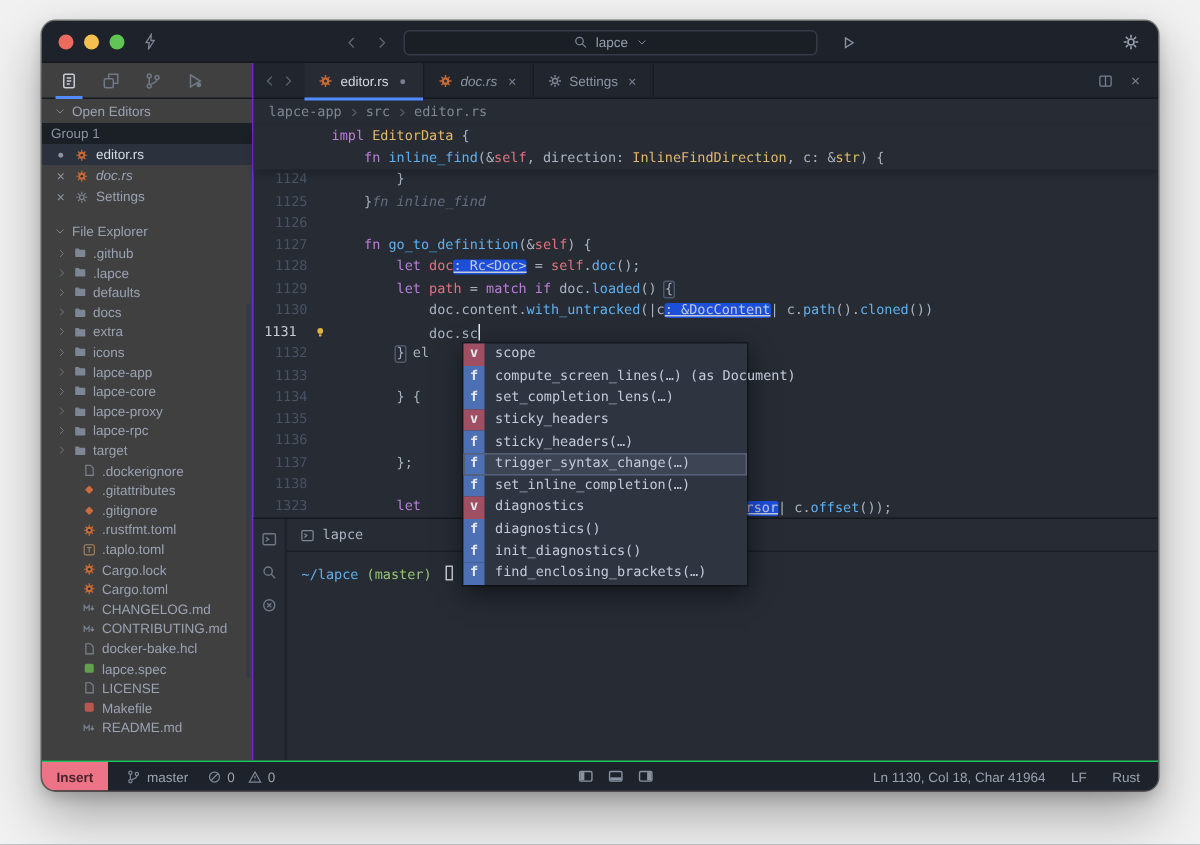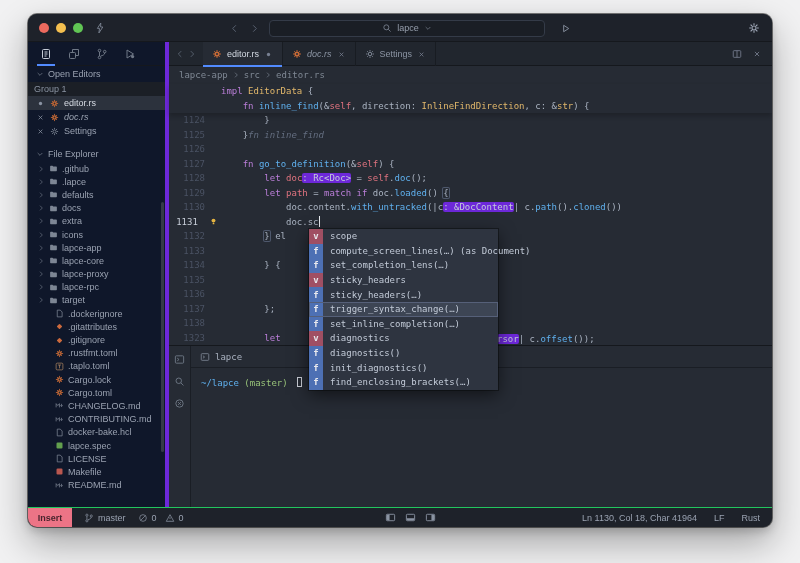--- a/index.html
+++ b/index.html
@@ -20,21 +20,21 @@
   .logo { position:absolute; left:66px; top:8px; width:12px; height:12px; }
   .tb-center { position:absolute; left:50%; top:0; height:28px; transform:translateX(-50%); display:flex; align-items:center; gap:9px; }
   .nav-arrow { width:11px; height:11px; color:#5d6675; }
   .searchbox { width:276px; height:17px; background:#1a1e25; border:1px solid #343b48; border-radius:4px;
     display:flex; align-items:center; justify-content:center; gap:5px; color:#969eac; }
   .searchbox .ic { width:10px; height:10px; }
   .tb-run { width:11px; height:11px; color:#8a93a2; margin-left:6px; }
   .tb-gear { position:absolute; right:12px; top:8px; width:12px; height:12px; color:#9aa2b1; }
   
   .main { display:flex; height:465px; }
-  .sidebar { position:relative; width:141px; flex:none; background:#0f172a; border-right:4px solid #6d28d9; }
+  .sidebar { position:relative; width:141px; flex:none; background:#404040; border-right:1px solid #6d28d9; }
   .activity { height:24px; display:flex; align-items:center; padding-left:4px; border-bottom:1px solid #15181d; }
   .act-btn { position:relative; width:28px; height:24px; display:flex; align-items:center; justify-content:center; color:#6f7886; }
   .act-btn .ic { width:12px; height:12px; color:inherit; }
   .act-btn.active { color:#c6cdd8; }
   .act-btn.active::after { content:""; position:absolute; left:5px; right:5px; bottom:0; height:2px; background:#528bff; }
   .sec-head { height:16px; display:flex; align-items:center; gap:4px; padding-left:8px; color:#9aa2b1; }
   .sec-head .ic { width:8px; height:8px; }
   .group-head { height:14px; display:flex; align-items:center; padding-left:6px; background:#1b1f26; color:#8a93a2; }
   .oe-row { height:14px; display:flex; align-items:center; gap:5px; padding-left:8px; color:#9aa2b1; }
   .oe-row.active { background:#2c323d; color:#d6dbe3; }
@@ -66,21 +66,21 @@
   .sticky { box-shadow:0 3px 5px rgba(0,0,0,.22); position:relative; z-index:2; background:#262b34; }
   .code-line { height:14.5px; display:flex; align-items:center; }
   .gut { width:36px; flex:none; text-align:right; color:#4a5263; font-family:"DejaVu Sans Mono", monospace; }
   .gut.current { color:#c7cdd8;text-align:center; }
   .bulbslot { width:16px; flex:none; display:flex; align-items:center; justify-content:center; }
   .bulbslot .ic { width:9px; height:9px; }
   .ctext { position:relative; white-space:pre; color:#a9b2c0; }
   .s-fg{color:#a9b2c0;} .s-kw{color:#bb7fd9;} .s-ty{color:#e2b86b;} .s-fn{color:#5fb0ee;}
   .s-self{color:#e0737f;} .s-var{color:#e0737f;}
   .s-dim{color:#646e80; font-style:italic;}
-  .s-hint{background:#6d28d9; color:#c3cbd8; border-radius:2px;}
+  .s-hint{background:#1d4ed8; color:#c3cbd8; border-radius:2px;text-decoration:underline;}
   .s-brk{box-shadow:0 0 0 1px #4e586c; border-radius:1px;}
   .caret{display:inline-block; width:1.5px; height:11px; background:#e8ebf0; vertical-align:-2px;}
   .tail{position:absolute; top:1px; white-space:pre;}
   
   .terminal { flex:1; display:flex; border-top:1px solid #15181d; min-height:0; background:#262b34; }
   .term-strip { width:22px; flex:none; display:flex; flex-direction:column; align-items:center; gap:11px; padding-top:8px; border-right:1px solid #1a1e25; }
   .term-strip .ic { width:11px; height:11px; color:#6f7886; }
   .term-main { flex:1; display:flex; flex-direction:column; }
   .term-tabs { height:22px; display:flex; align-items:center; gap:5px; padding-left:9px; border-bottom:1px solid #1a1e25; color:#aab2c0; }
   .term-tabs .ic { width:10px; height:10px; }

